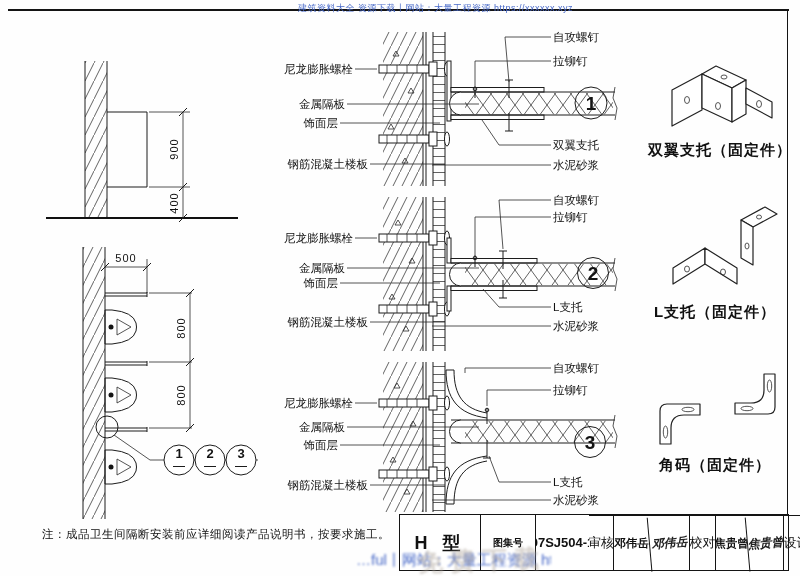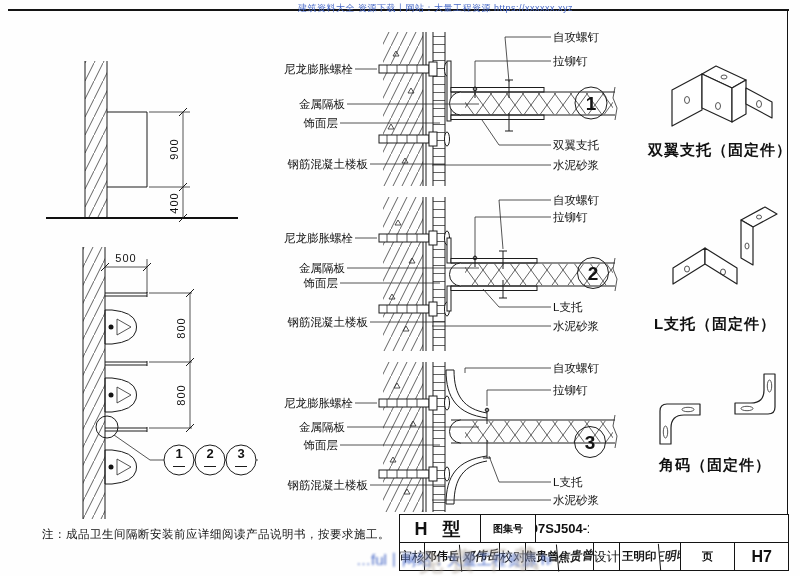--- a/index.html
+++ b/index.html
@@ -19,21 +19,21 @@
   .frame-right{left:787px;top:9px;width:0;height:562px;border-left:1.5px solid #141414;}
   .wm-top{left:298px;top:2px;width:345px;font-size:9px;color:#4a6bc9;filter:blur(.7px);
           letter-spacing:.5px;white-space:nowrap;overflow:hidden;z-index:5;}
   .wm-blue{left:356px;top:551px;width:195px;font-size:15px;color:#4a6bc9;filter:blur(.8px);
            white-space:nowrap;overflow:hidden;z-index:6;}
   .wm-ghost{left:418px;top:544px;font-size:25px;font-weight:bold;color:#b3aaa0;opacity:.5;
             letter-spacing:7px;transform:rotate(-2deg);filter:blur(1px);z-index:7;}
   .note{left:42px;top:527px;font-size:11.5px;letter-spacing:.5px;font-weight:500;}
   .caption{width:170px;text-align:center;font-size:15px;font-weight:bold;letter-spacing:1px;}
   #titleblock{left:399px;top:514px;width:390px;height:57px;border:1.6px solid #141414;
-              box-sizing:border-box;background:#fff;z-index:4;display:flex;flex-direction:column;}
+              box-sizing:border-box;background:#fff;z-index:4;display:flex;flex-direction:row;}
   .tb-row{display:flex;flex:1;min-height:0;}
   .tb-row2{border-top:1.4px solid #141414;}
   .tb-cell{box-sizing:border-box;border-left:1.4px solid #141414;display:flex;
            align-items:center;justify-content:center;overflow:hidden;white-space:nowrap;}
   .tb-cell:first-child{border-left:none;}
   .c-series{width:80px;font-size:18px;font-weight:bold;letter-spacing:5px;}
   .c-title{width:201px;font-size:20px;font-weight:bold;letter-spacing:1px;}
   .c-atlaslabel{width:55px;font-size:10px;font-weight:bold;}
   .c-atlasno{width:54px;font-size:13px;font-weight:bold;}
   .c-lbl{font-size:13px;}
@@ -411,21 +411,21 @@
   <svg class="abs" style="left:645px;top:196px" width="145" height="105" viewBox="0 0 145 105">
     <polygon class="fx" points="96,24 120,11 132,18 108,31"></polygon>
     <ellipse class="lnthin" cx="114" cy="21" rx="2.5" ry="2"></ellipse>
     <polygon class="fx" points="96,24 108,31 108,69 96,62"></polygon>
     <ellipse class="lnthin" cx="102" cy="50" rx="2" ry="3"></ellipse>
     <polygon class="fx" points="28,72 60,52 60,68 28,88"></polygon>
     <ellipse class="lnthin" cx="42" cy="73" rx="2.5" ry="3"></ellipse>
     <polygon class="fx" points="60,52 92,72 92,88 60,68"></polygon>
     <ellipse class="lnthin" cx="78" cy="76" rx="2.5" ry="3"></ellipse>
   </svg>
-  <div class="abs caption" style="left:630px;top:315px">L支托（固定件）</div>
+  <div class="abs caption" style="left:630px;top:303px">L支托（固定件）</div>
 
   <svg class="abs" style="left:650px;top:370px" width="135" height="82" viewBox="0 0 135 82">
     <g transform="translate(10,34)">
       <path class="fx" d="M0,40 L0,7 Q0,0 7,0 L40,0 L40,11 L24,11 Q11,11 11,24 L11,40 Z"></path>
       <ellipse class="lnthin" cx="28" cy="5.5" rx="6" ry="2.2"></ellipse>
       <ellipse class="lnthin" cx="5.5" cy="28" rx="2.2" ry="6"></ellipse>
     </g>
     <g transform="translate(125,44) rotate(180)">
       <path class="fx" d="M0,40 L0,7 Q0,0 7,0 L40,0 L40,11 L24,11 Q11,11 11,24 L11,40 Z"></path>
       <ellipse class="lnthin" cx="28" cy="5.5" rx="6" ry="2.2"></ellipse>

